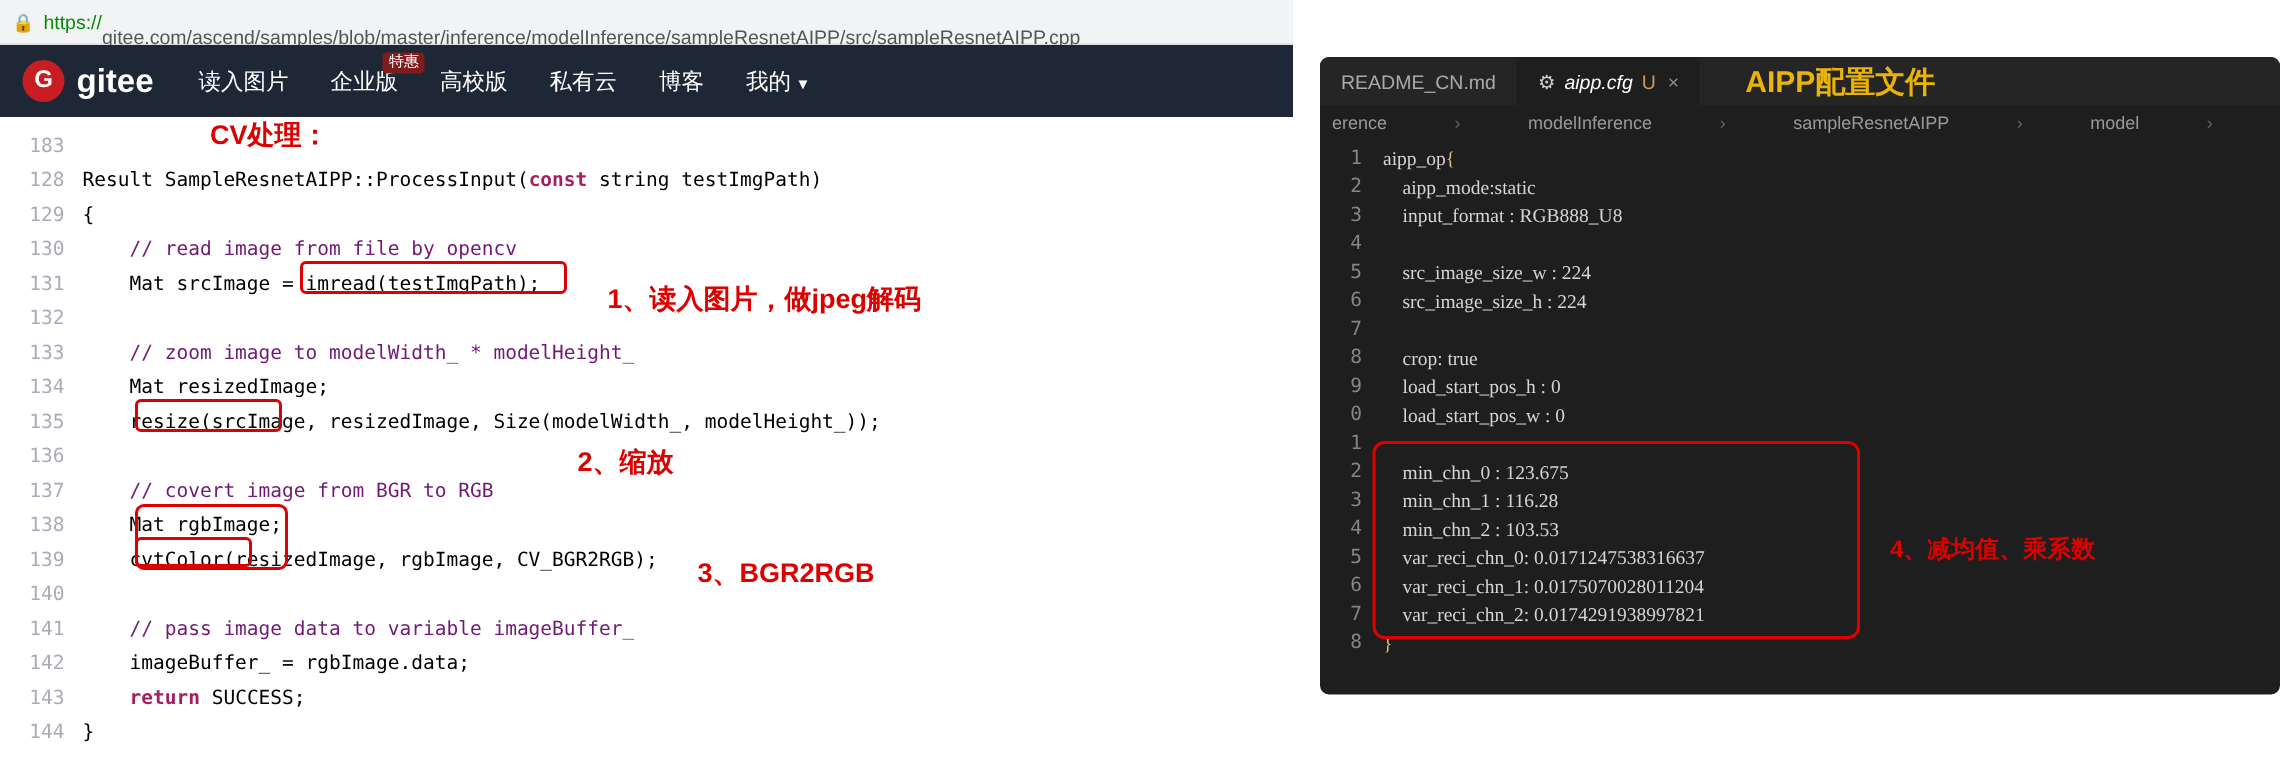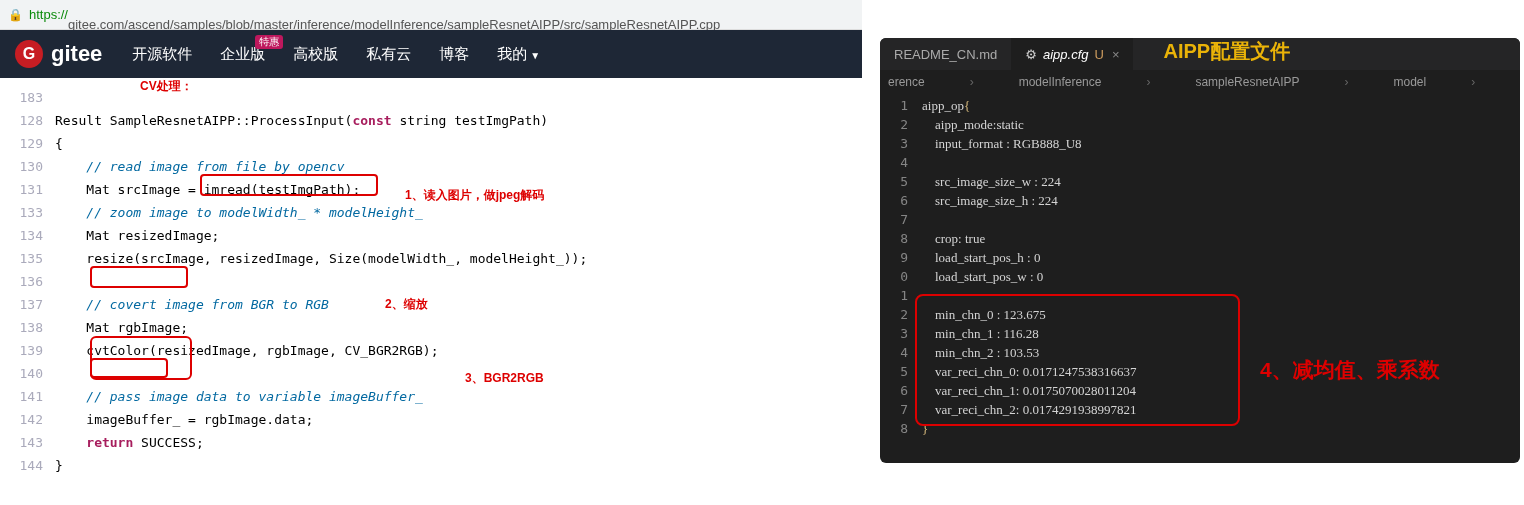--- a/index.html
+++ b/index.html
@@ -10,71 +10,71 @@
 .addr-bar { height: 30px; background: #f1f3f4; display: flex; align-items: center; padding: 0 8px; border-bottom: 1px solid #ddd; }
 .lock { color: #0a8a0a; font-size: 12px; margin-right: 6px; }
 .url-prefix { color: #0a8a0a; }
 .url-rest { color: #555; font-size: 13px; margin-top: 20px; }
 
 .site-header { height: 48px; background: #1e2736; display: flex; align-items: center; padding-left: 15px; position: relative; }
 .logo { display: flex; align-items: center; color: #fff; font-weight: bold; font-size: 22px; margin-right: 30px; }
 .logo-icon { width: 28px; height: 28px; background: #c71d23; border-radius: 50%; display: flex; align-items: center; justify-content: center; color: #fff; font-weight: bold; margin-right: 8px; font-size: 16px; }
 .nav { display: flex; }
 .nav-item { color: #fff; margin-right: 28px; font-size: 15px; position: relative; cursor: pointer; }
-.badge { position: absolute; top: -10px; right: -18px; background: #be185d; color: #fff; font-size: 10px; padding: 0 4px; border-radius: 3px; line-height: 14px; }
+.badge { position: absolute; top: -10px; right: -18px; background: #7f1d1d; color: #fff; font-size: 10px; padding: 0 4px; border-radius: 3px; line-height: 14px; }
 .caret { margin-left: 3px; font-size: 10px; }
 
 .code-area { padding: 8px 0 0 0; position: relative; }
 .src-line { display: flex; height: 23px; align-items: center; font-family: Consolas, monospace; font-size: 13px; }
 .ln { width: 55px; text-align: right; color: #aab; padding-right: 12px; }
 .code { white-space: pre; }
 .kw { color: #a71d5d; font-weight: bold; }
-.cm { color: #0369a1; font-style: italic; }
-
-.anno-red { color: #d00; font-weight: bold; position: absolute; font-size: 12px; }
+.cm { color: #701a75; }
+
+.anno-red { color: #d00; font-weight: bold; position: absolute; font-size: 18px; }
 .box-red { position: absolute; border: 2px solid #d00; border-radius: 4px; }
 
 
 .vscode-panel { position: absolute; left: 880px; top: 38px; width: 640px; height: 425px; background: #1e1e1e; border-radius: 6px; overflow: hidden; }
-.tabs-row { height: 32px; background: #252526; display: flex; align-items: flex-start; position: relative; }
+.tabs-row { height: 32px; background: #252526; display: flex; align-items: center; position: relative; }
 .tab { padding: 0 14px; height: 32px; display: flex; align-items: center; color: #aaa; font-size: 13px; }
 .tab.active { background: #1e1e1e; color: #fff; }
 .tab .gear { margin-right: 6px; color: #ccc; }
 .tab .u { color: #cc9b5e; margin-left: 6px; }
 .tab .x { margin-left: 8px; color: #888; }
 .title-aipp { color: #eab308; font-weight: bold; font-size: 20px; margin-left: 30px; }
 
 .crumbs { height: 24px; background: #1e1e1e; display: flex; align-items: center; font-size: 12px; color: #999; padding-left: 8px; gap: 40px; }
 .crumb-sep { color: #666; margin: 0 5px; }
 .crumb .gear-sm { color: #999; margin-right: 4px; }
 
 .cfg-editor { position: relative; display: flex; }
 .cfg-gutter { width: 28px; text-align: right; color: #858585; font-family: Consolas, monospace; font-size: 13px; line-height: 19px; padding-top: 2px; }
 .cfg-code { font-family: Liberation Serif, serif; font-size: 13px; color: #d4d4d4; line-height: 19px; padding-left: 14px; padding-top: 2px; white-space: pre; }
 .br { color: #d7ba7d; }
 .cfg-box { position: absolute; border: 2px solid #d00; border-radius: 8px; left: 35px; top: 200px; width: 325px; height: 132px; }
-.cfg-anno { position: absolute; color: #d00; font-weight: bold; font-size: 21px; left: 380px; top: 262px; }
+.cfg-anno { position: absolute; color: #d00; font-weight: bold; font-size: 16px; left: 380px; top: 262px; }
 </style>
 </head>
 <body>
 
 <div class="browser-panel">
   <div class="addr-bar">
     <span class="lock">🔒</span>
     <span class="url-prefix">https://</span>
       <span class="url-rest">gitee.com/ascend/samples/blob/master/inference/modelInference/sampleResnetAIPP/src/sampleResnetAIPP.cpp</span>
   </div>
 
   <div class="site-header">
     <div class="logo">
       <div class="logo-icon">G</div>
       <span>gitee</span>
     </div>
     <div class="nav">
-      <div class="nav-item">开源软件</div>
+      <div class="nav-item">读入图片</div>
       <div class="nav-item">
         <span>企业版</span>
         <span class="badge">特惠</span>
       </div>
       <div class="nav-item">高校版</div>
       <div class="nav-item">私有云</div>
       <div class="nav-item">博客</div>
       <div class="nav-item">
         <span>我的</span><span class="caret">▼</span>
       </div>
@@ -102,20 +102,24 @@
         <div class="ln">129</div>
         <div class="code">{</div>
       </div>
       <div class="src-line">
         <div class="ln">130</div>
         <div class="code"><span class="cm">    // read image from file by opencv</span></div>
       </div>
       <div class="src-line">
         <div class="ln">131</div>
         <div class="code">    Mat srcImage = imread(testImgPath);</div>
+      </div>
+      <div class="src-line">
+        <div class="ln">132</div>
+        <div class="code"></div>
       </div>
       <div class="src-line">
         <div class="ln">133</div>
         <div class="code"><span class="cm">    // zoom image to modelWidth_ * modelHeight_</span></div>
       </div>
       <div class="src-line">
         <div class="ln">134</div>
         <div class="code">    Mat resizedImage;</div>
       </div>
       <div class="src-line">

